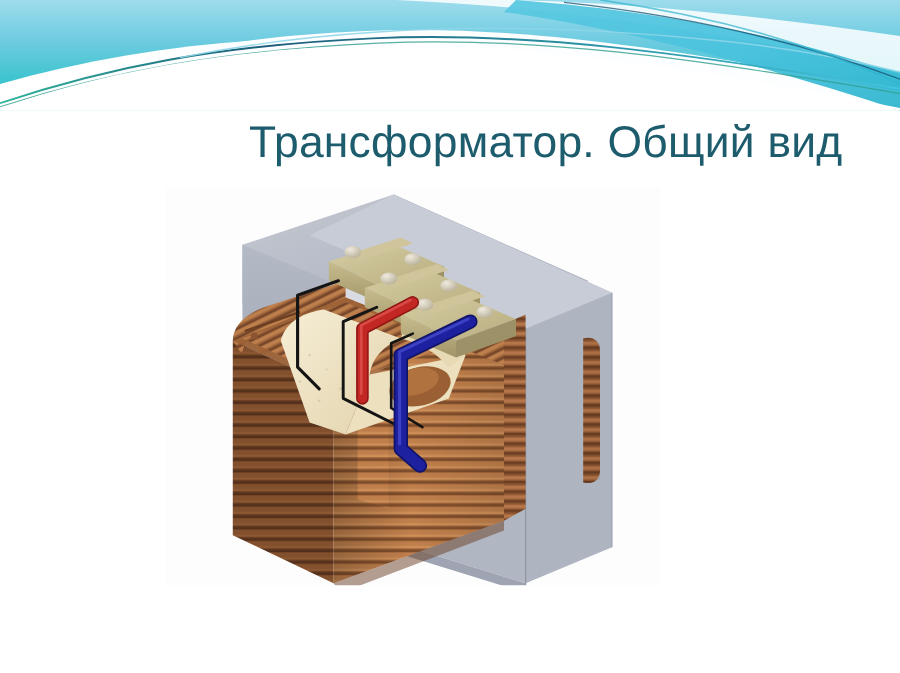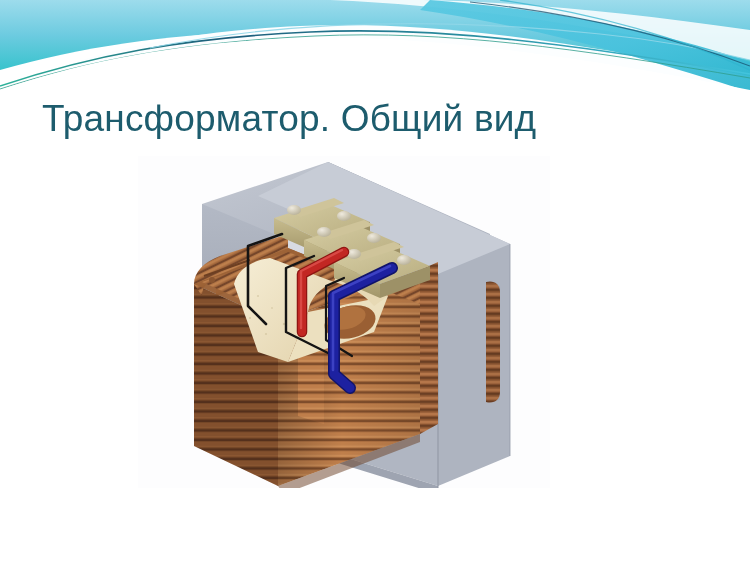--- a/index.html
+++ b/index.html
@@ -9,20 +9,21 @@
     background:#ffffff;
     font-family:"Liberation Sans","DejaVu Sans",sans-serif;
     overflow:hidden;
     position:relative;
   }
   .slide{
     position:absolute;inset:0;
     width:750px;height:561px;
     background:#ffffff;
     overflow:hidden;
+    text-align:right;
   }
 
   
   .header-band{
     position:absolute;left:0;top:0;
     width:750px;height:92px;
     overflow:hidden;
     pointer-events:none;
   }
   .header-band svg{display:block;width:750px;height:92px;}

